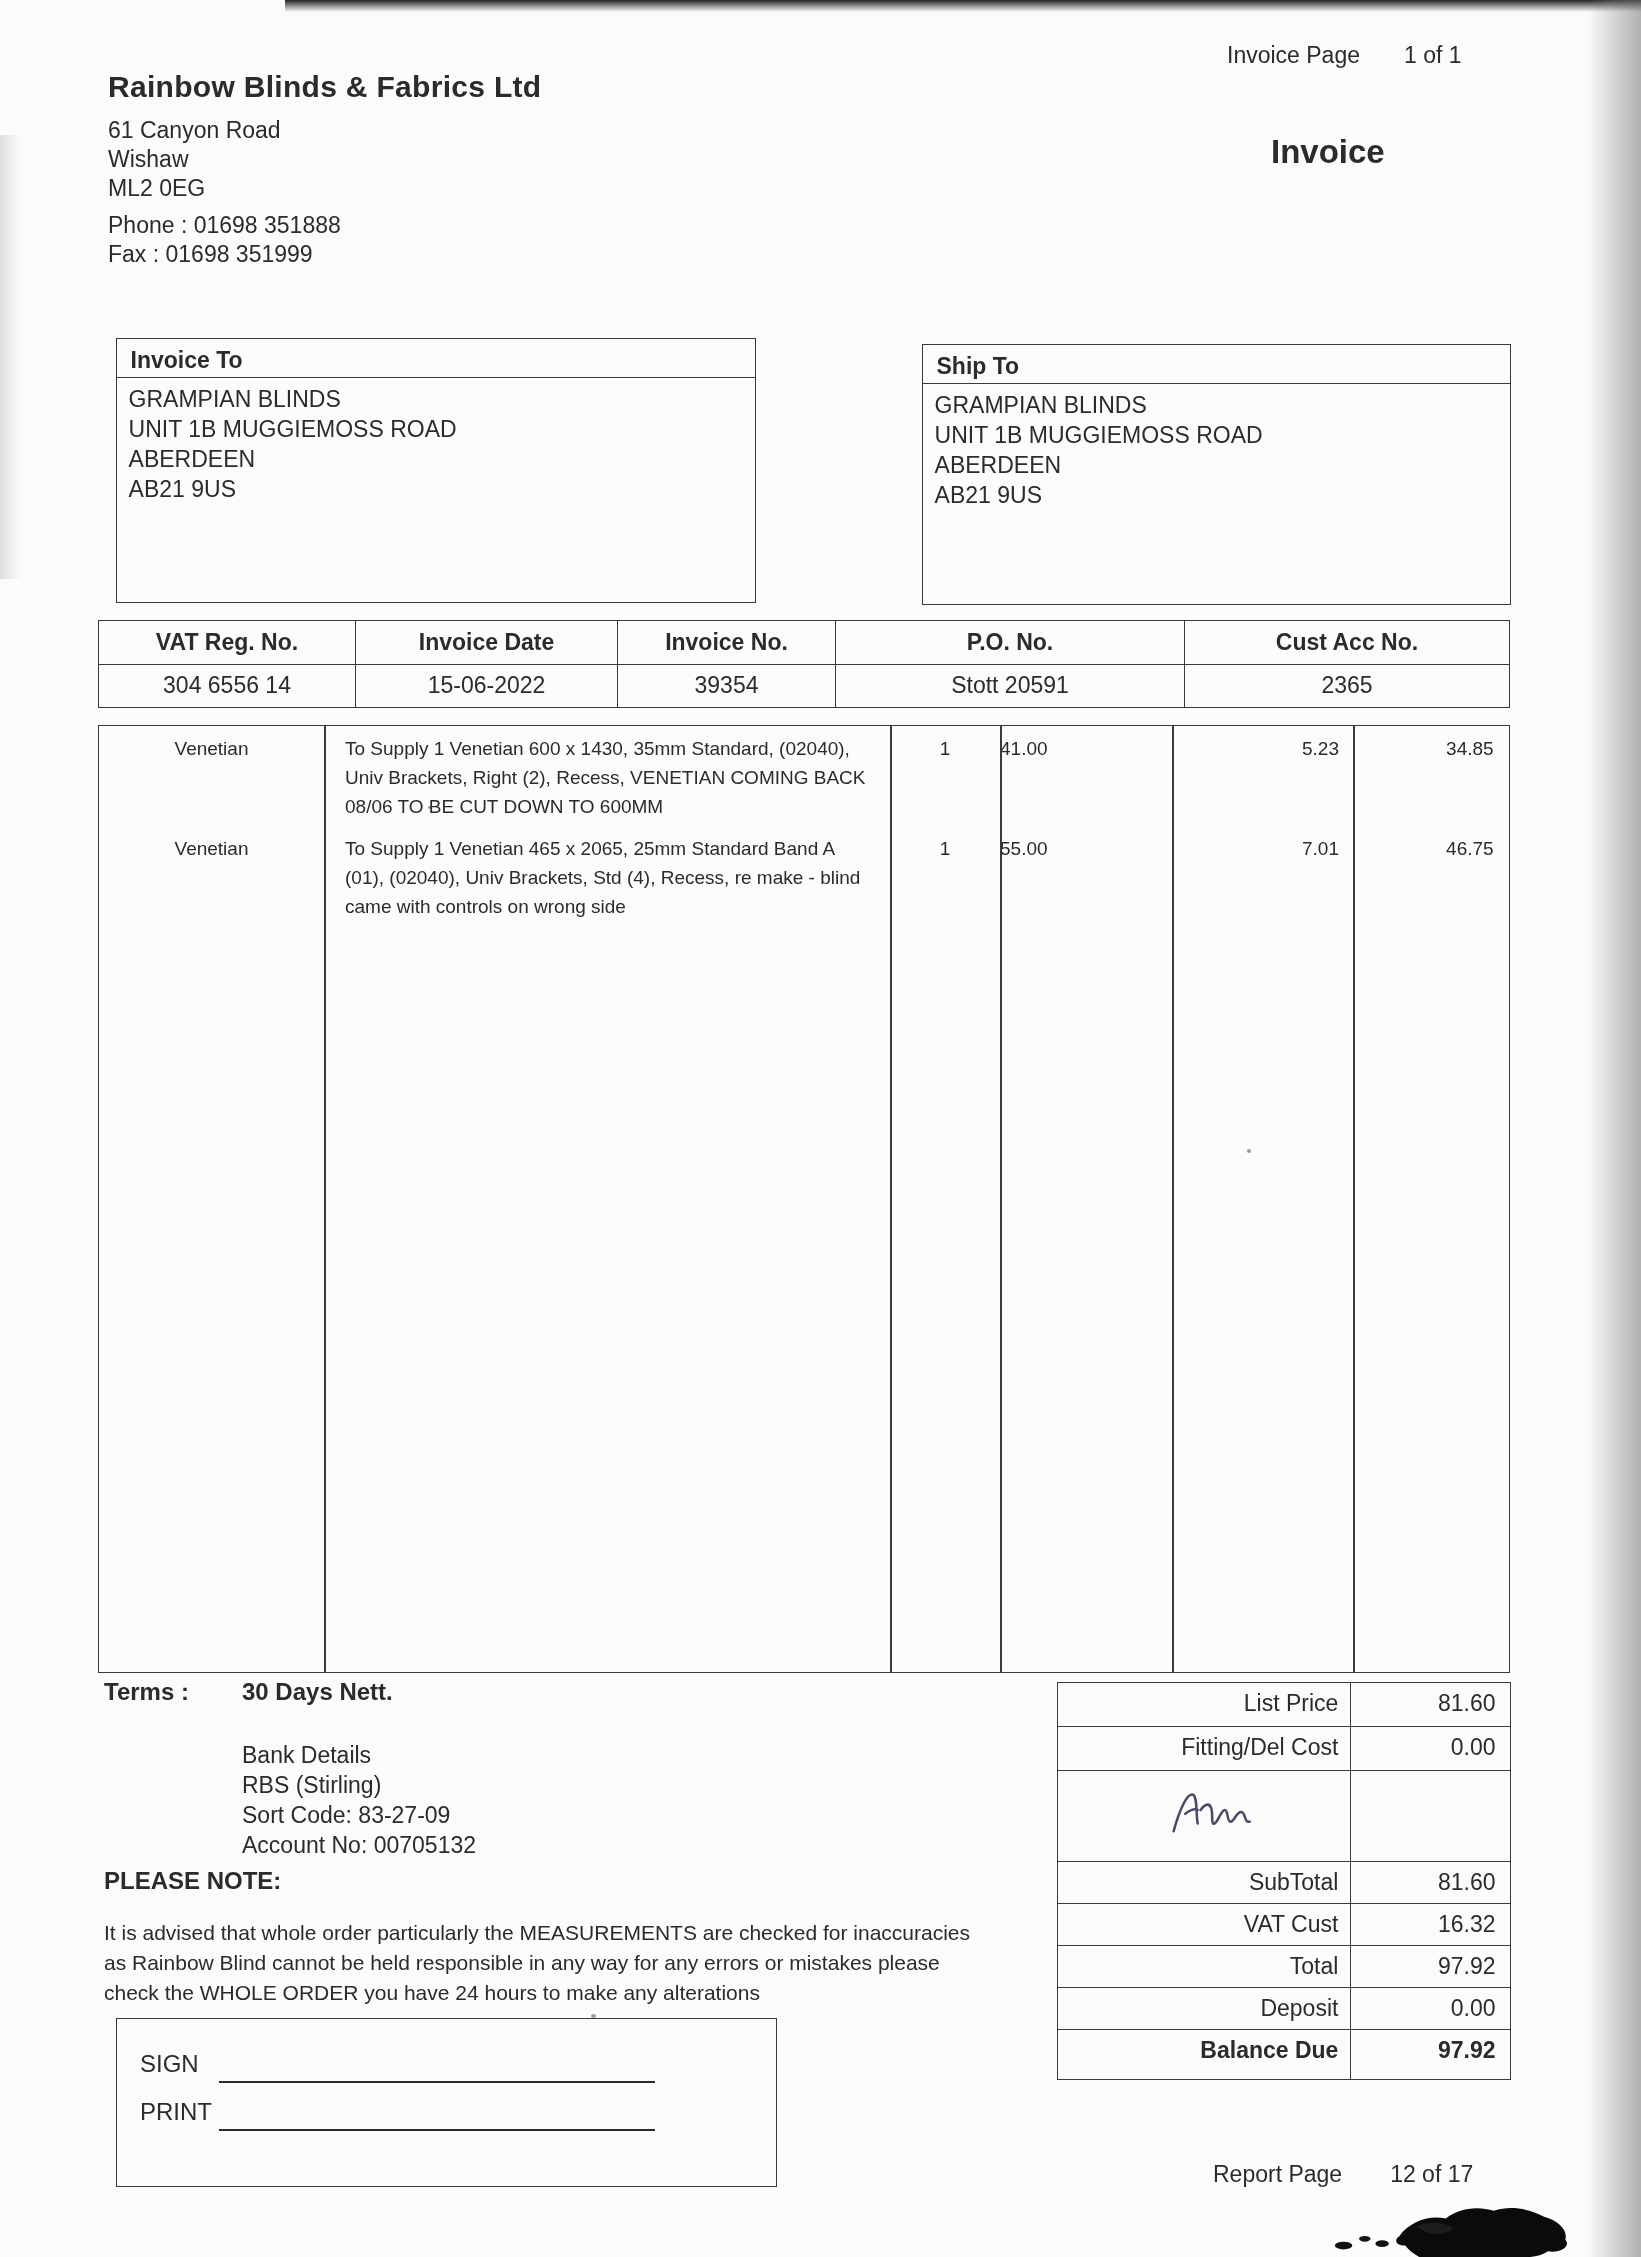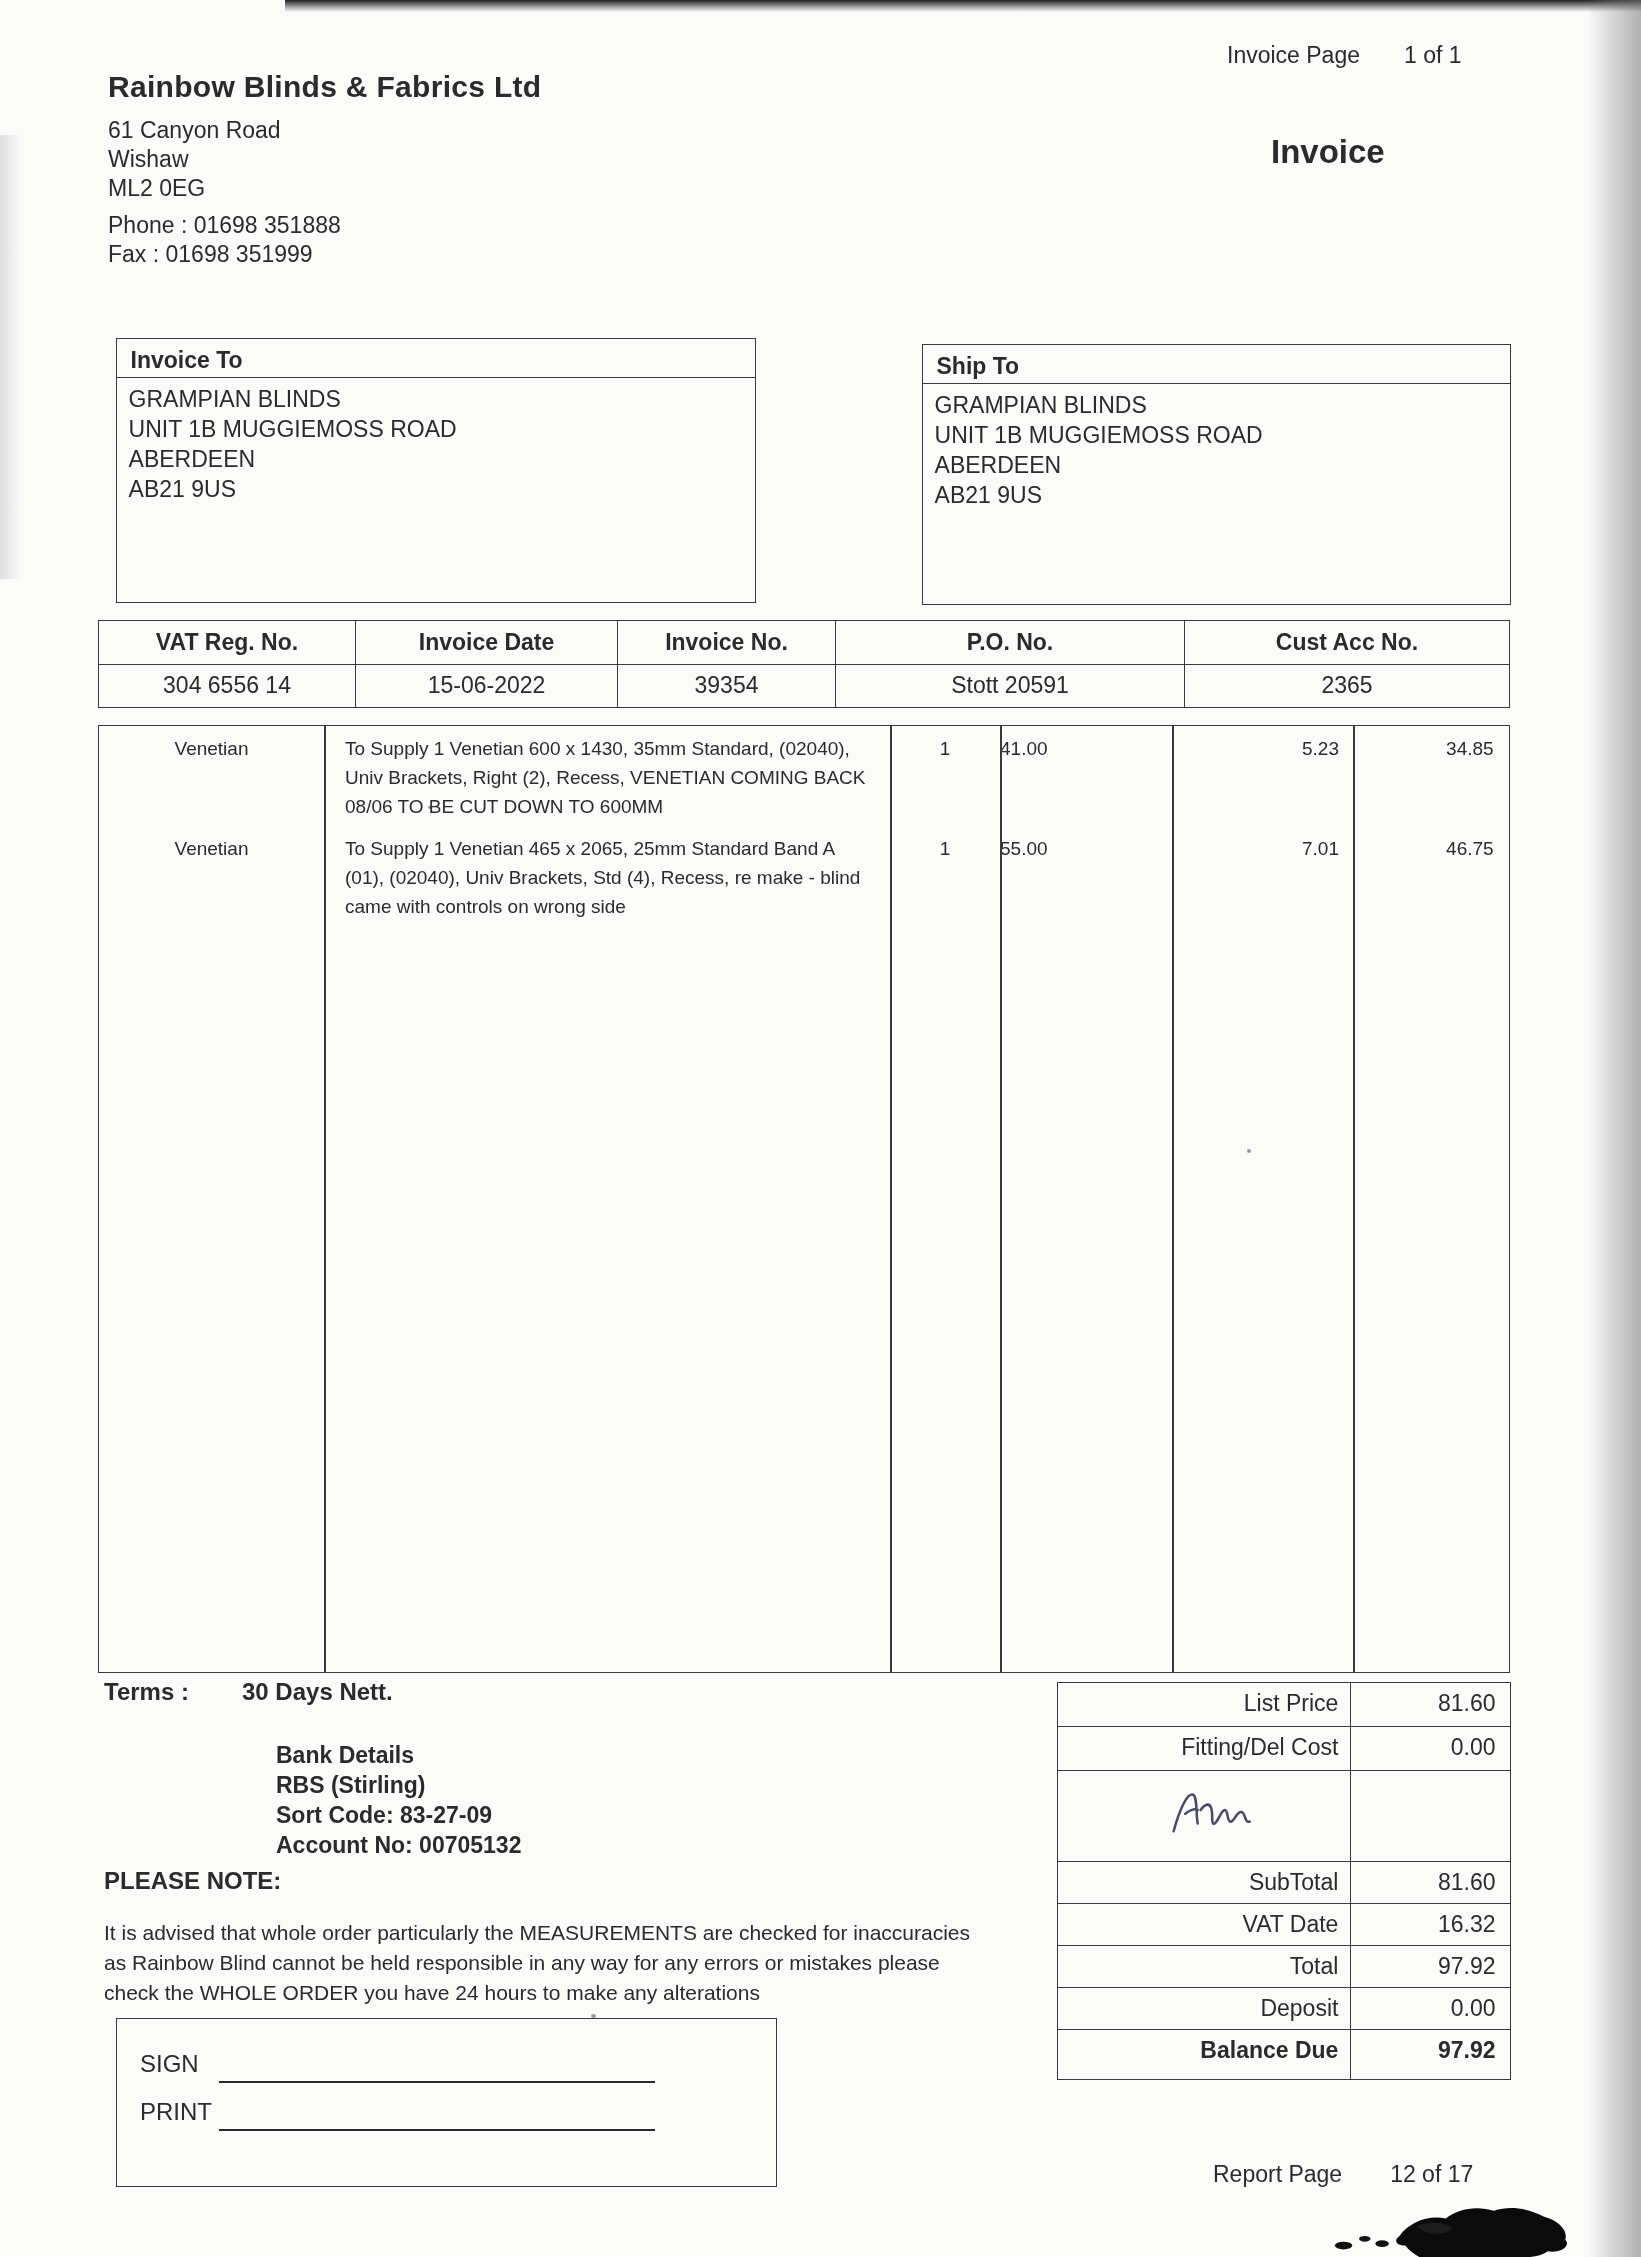--- a/index.html
+++ b/index.html
@@ -42,21 +42,21 @@
   .cell-amt{flex:1;text-align:right;box-sizing:border-box;padding-right:15.4px;}
 
   .totals-box{position:absolute;border:1.9px solid #3a3a3a;box-sizing:border-box;display:flex;flex-direction:column;}
   .t-row{display:flex;border-bottom:1.9px solid #3a3a3a;box-sizing:border-box;}
   .t-row.last{border-bottom:none;flex:1;}
   .t-label{width:293px;border-right:1.9px solid #3a3a3a;box-sizing:border-box;text-align:right;padding:6.8px 11.6px 0 0;font-size:23px;position:relative;}
   .t-value{flex:1;text-align:right;padding:6.8px 14.5px 0 0;font-size:23px;box-sizing:border-box;}
   .t-bold .t-label,.t-bold .t-value{font-weight:bold;}
 
   .terms-label,.terms-value{font-size:24px;font-weight:bold;}
-  .bank-block{font-size:23px;font-weight:bold;line-height:30px;margin-left:34px;}
+  .bank-block{font-size:23px;font-weight:normal;line-height:30px;}
   .note-head{font-size:24px;font-weight:bold;}
   .note-body{font-size:21px;line-height:30px;width:888px;}
 
   .sign-box{position:absolute;border:1.9px solid #3a3a3a;box-sizing:border-box;}
   .sig-label{position:absolute;font-size:24px;text-align:center;}
   .sig-line{position:absolute;height:1.9px;background:#2a2a2a;}
 </style>
 </head>
 <body>
 
@@ -187,21 +187,21 @@
           <path d="M10,52 C16,30 24,12 30,14 C35,16 33,36 35,44 M22,34 C26,30 32,28 35,30 M38,30 C42,24 47,22 49,28 C51,34 49,42 51,44 C55,46 59,30 63,30 C67,30 65,42 69,42 C73,42 75,32 80,32 C85,32 83,44 89,42" stroke="#4a4a66" stroke-width="2.6" fill="none" stroke-linecap="round"></path>
         </svg>
       </div>
       <div class="t-value"></div>
     </div>
     <div class="t-row" style="height:42px;">
       <div class="t-label">SubTotal</div>
       <div class="t-value">81.60</div>
     </div>
     <div class="t-row" style="height:42px;">
-      <div class="t-label">VAT Date</div>
+      <div class="t-label">VAT Cust</div>
       <div class="t-value">16.32</div>
     </div>
     <div class="t-row" style="height:42px;">
       <div class="t-label">Total</div>
       <div class="t-value">97.92</div>
     </div>
     <div class="t-row" style="height:42px;">
       <div class="t-label">Deposit</div>
       <div class="t-value">0.00</div>
     </div>

